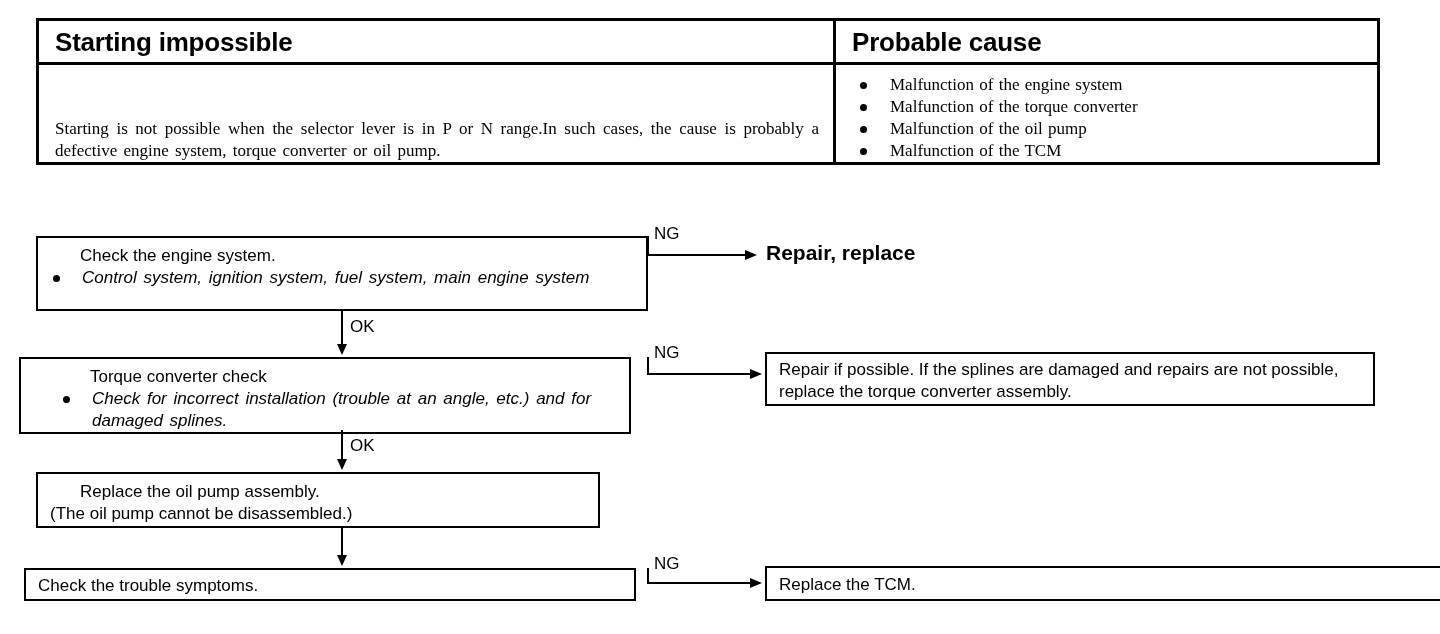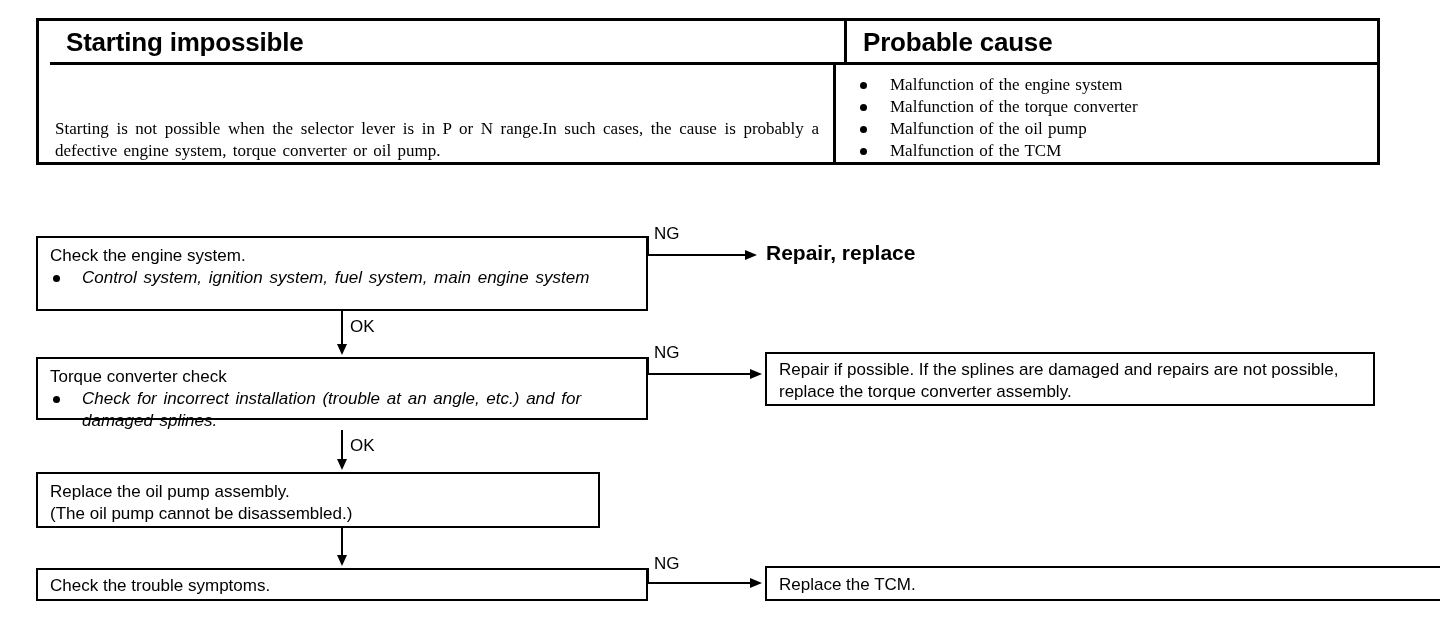--- a/index.html
+++ b/index.html
@@ -28,21 +28,20 @@
     height: 147px;
     border: 3px solid #000;
     box-sizing: border-box;
     display: flex;
     flex-direction: column;
   }
   .sym-head-row {
     display: flex;
     height: 41px;
     border-bottom: 3px solid #000;
-    margin-left: 11px;
   }
   .sym-body-row {
     display: flex;
     flex: 1 1 auto;
   }
   .col-left {
     width: 797px;
     box-sizing: border-box;
     border-right: 3px solid #000;
     display: flex;
@@ -121,21 +120,21 @@
   .fc-bullet::before {
     content: "";
     position: absolute;
     left: 3px;
     top: 8px;
     width: 7px;
     height: 7px;
     background: #000;
     border-radius: 50%;
   }
-  .fc-pad-top { padding-top: 7px; }
+  .fc-pad-top { padding-top: 7px; margin-left: 30px; }
 
   
   .v-line {
     position: absolute;
     width: 2px;
     background: #000;
   }
   .h-line {
     position: absolute;
     height: 2px;
@@ -208,21 +207,21 @@
   <div class="v-line" style="left:647px; top:236px; height:20px;"></div>
   <div class="h-line" style="left:647px; top:254px; width:100px;"></div>
   <div class="arrow-right" style="left:745px; top:250px;"></div>
   <div class="edge-label" style="left:654px; top:225px;">NG</div>
   <div class="plain-label" style="left:766px; top:244px;">Repair, replace</div>
 
   <div class="v-line" style="left:341px; top:311px; height:35px;"></div>
   <div class="arrow-down" style="left:337px; top:344px;"></div>
   <div class="edge-label" style="left:350px; top:318px;">OK</div>
 
-  <div class="fc-box" style="left:36px; top:357px; width:612px; height:63px;">
+  <div class="fc-box" style="left:19px; top:357px; width:612px; height:77px;padding-left:27px;">
     <div class="fc-line fc-pad-top">Torque converter check</div>
     <div class="fc-line wrap fc-bullet">Check for incorrect installation (trouble at an angle, etc.) and for damaged splines.</div>
   </div>
 
   <div class="v-line" style="left:647px; top:357px; height:18px;"></div>
   <div class="h-line" style="left:647px; top:373px; width:104px;"></div>
   <div class="arrow-right" style="left:750px; top:369px;"></div>
   <div class="edge-label" style="left:654px; top:344px;">NG</div>
 
   <div class="fc-box" style="left:765px; top:352px; width:610px; height:54px;">
@@ -234,21 +233,21 @@
   <div class="edge-label" style="left:350px; top:437px;">OK</div>
 
   <div class="fc-box" style="left:36px; top:472px; width:564px; height:56px;">
     <div class="fc-line fc-pad-top">Replace the oil pump assembly.</div>
     <div class="fc-line">(The oil pump cannot be disassembled.)</div>
   </div>
 
   <div class="v-line" style="left:341px; top:528px; height:29px;"></div>
   <div class="arrow-down" style="left:337px; top:555px;"></div>
 
-  <div class="fc-box" style="left:36px; top:568px; width:612px; height:33px;">
+  <div class="fc-box" style="left:24px; top:568px; width:612px; height:33px;">
     <div class="fc-line" style="padding-top:5px;">Check the trouble symptoms.</div>
   </div>
 
   <div class="v-line" style="left:647px; top:568px; height:16px;"></div>
   <div class="h-line" style="left:647px; top:582px; width:104px;"></div>
   <div class="arrow-right" style="left:750px; top:578px;"></div>
   <div class="edge-label" style="left:654px; top:555px;">NG</div>
 
   <div class="fc-box" style="left:765px; top:566px; width:714px; height:35px;">
     <div class="fc-line" style="padding:6px 0 0 12px;">Replace the TCM.</div>

